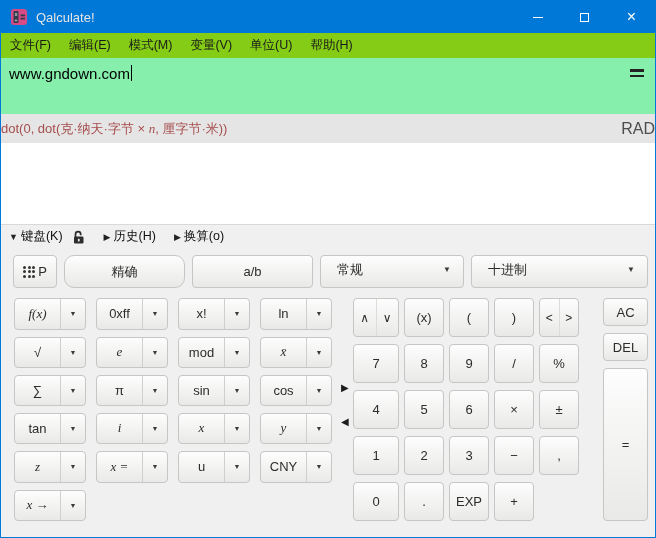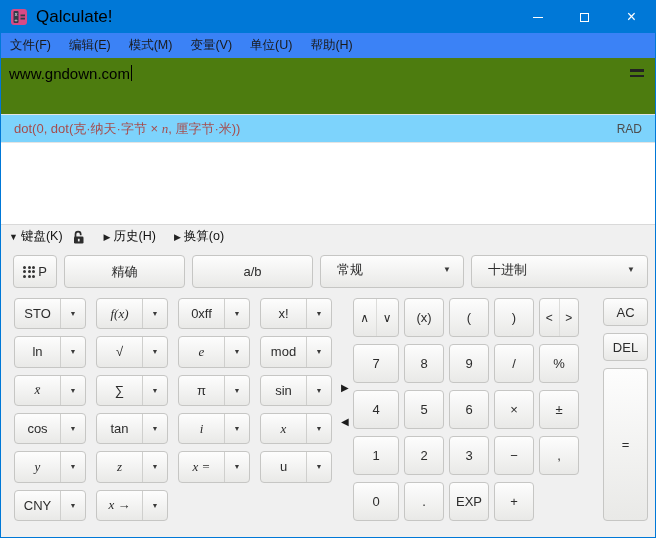--- a/index.html
+++ b/index.html
@@ -1,56 +1,56 @@
 <!DOCTYPE html>
 <html><head>
 <meta charset="utf-8">
 <style>
   html,body{margin:0;padding:0;background:#444;}
   .window{width:656px;height:538px;box-sizing:border-box;border:1px solid #0078d7;
     background:#fff;font-family:"Liberation Sans",sans-serif;display:flex;flex-direction:column;overflow:hidden;}
   
   .titlebar{height:32px;background:#0078d7;display:flex;align-items:center;flex-shrink:0;}
   .app-icon{margin:0 8px 0 9px;display:flex;}
-  .title-text{color:#000000;font-size:17px;}
+  .title-text{color:#e5e5e5;font-size:13px;}
   .tb-controls{margin-left:auto;display:flex;height:100%;}
   .tb-btn{width:47px;height:100%;display:flex;align-items:center;justify-content:center;color:#fff;cursor:default;}
   .min-glyph{display:block;width:10px;height:1px;background:#fff;}
   .max-glyph{display:block;width:9px;height:9px;border:1px solid #fff;box-sizing:border-box;}
   .close-glyph{font-size:16px;line-height:1;}
   
-  .menubar{height:25px;background:#3b82f6;display:flex;align-items:center;font-size:12.5px;color:#1a1a1a;flex-shrink:0;}
+  .menubar{height:25px;background:#84cc16;display:flex;align-items:center;font-size:12.5px;color:#1a1a1a;flex-shrink:0;}
   .menu-item{padding:0 9px;height:100%;display:flex;align-items:center;}
   
-  .input-area{height:56px;background:#4d7c0f;position:relative;flex-shrink:0;}
+  .input-area{height:56px;background:#86efac;position:relative;flex-shrink:0;}
   .input-text{position:absolute;left:8px;top:7px;font-size:15px;color:#000;}
   .caret{display:inline-block;width:1px;height:16px;background:#000;vertical-align:-2px;margin-left:1px;}
   .eq-menu{position:absolute;right:11px;top:11px;width:14px;display:flex;flex-direction:column;gap:3px;}
   .eq-menu i{display:block;height:2.5px;background:#222;}
   
   .status-line{height:27px;border-top:1px solid #e4e4e4;border-bottom:1px solid #e4e4e4;
-    display:flex;align-items:center;padding:0 13px;font-size:13px;background:#7dd3fc;flex-shrink:0;}
+    display:flex;align-items:center;padding:0 0;font-size:13px;background:#e5e5e5;flex-shrink:0;}
   .expr{color:#a64d4d;white-space:pre;}
   .expr .var{font-family:"Liberation Serif",serif;font-style:italic;}
-  .angle-mode{margin-left:auto;color:#4d4d4d;font-size:12px;}
+  .angle-mode{margin-left:auto;color:#4d4d4d;font-size:16px;}
   
   .result-area{flex:1;background:#fff;}
   
   .toolbar{height:23px;background:#f0f0f0;border-top:1px solid #d9d9d9;display:flex;align-items:center;
     font-size:12.5px;color:#111;padding-left:8px;flex-shrink:0;}
   .tg{display:flex;align-items:center;}
   .tg .tri{font-size:9px;margin-right:3px;color:#222;}
   .lock{margin-left:10px;display:flex;}
   .tg.hist{margin-left:18px;} .tg.conv{margin-left:18px;}
   
   .keypad{height:289px;background:#f0f0f0;position:relative;flex-shrink:0;}
   .btn{background:linear-gradient(#fdfdfd,#e9e9e7);border:1px solid #c6c6c4;border-radius:4px;
     display:flex;align-items:center;justify-content:center;font-size:13px;color:#2c2c2c;box-sizing:border-box;cursor:default;}
   .kp-top{position:absolute;top:7px;left:12px;height:33px;display:flex;gap:7px;}
-  .w-prog{width:44px;gap:3px;} .w-exact{width:121px;} .w-frac{width:121px;}
+  .w-prog{width:44px;gap:3px;} .w-exact{width:121px;border-radius:10px;} .w-frac{width:121px;}
   .w-mode{width:144px;} .w-base{width:177px;gap:39px;}
   .dd{justify-content:space-between;padding:0 12px 4px 16px;}
   .dd .tri{font-size:8px;color:#3a3a3a;}
   .left-grid{position:absolute;top:50px;left:13px;width:318px;height:223px;
     display:grid;grid-template-columns:repeat(4,1fr);gap:7px 10px;}
   .key.split{display:flex;align-items:stretch;padding:0;}
   .kl{flex:1;display:flex;align-items:center;justify-content:center;}
   .ka{width:24px;border-left:1px solid #cfcfcd;display:flex;align-items:center;justify-content:center;
     font-size:7px;color:#3a3a3a;}
   .it{font-family:"Liberation Serif",serif;font-style:italic;}
@@ -171,24 +171,20 @@
         <span class="tri">▼</span>
       </div>
       <div class="btn dd w-base">
         <span>十进制</span>
         <span class="tri">▼</span>
       </div>
     </div>
 
     <div class="left-grid">
       <div class="btn key split">
-          <span class="kl">STO</span>
-          <span class="ka">▼</span>
-        </div>
-      <div class="btn key split">
           <span class="kl it">f(x)</span>
           <span class="ka">▼</span>
         </div>
       <div class="btn key split">
           <span class="kl">0xff</span>
           <span class="ka">▼</span>
         </div>
 
       <div class="btn key split">
           <span class="kl">x!</span>

